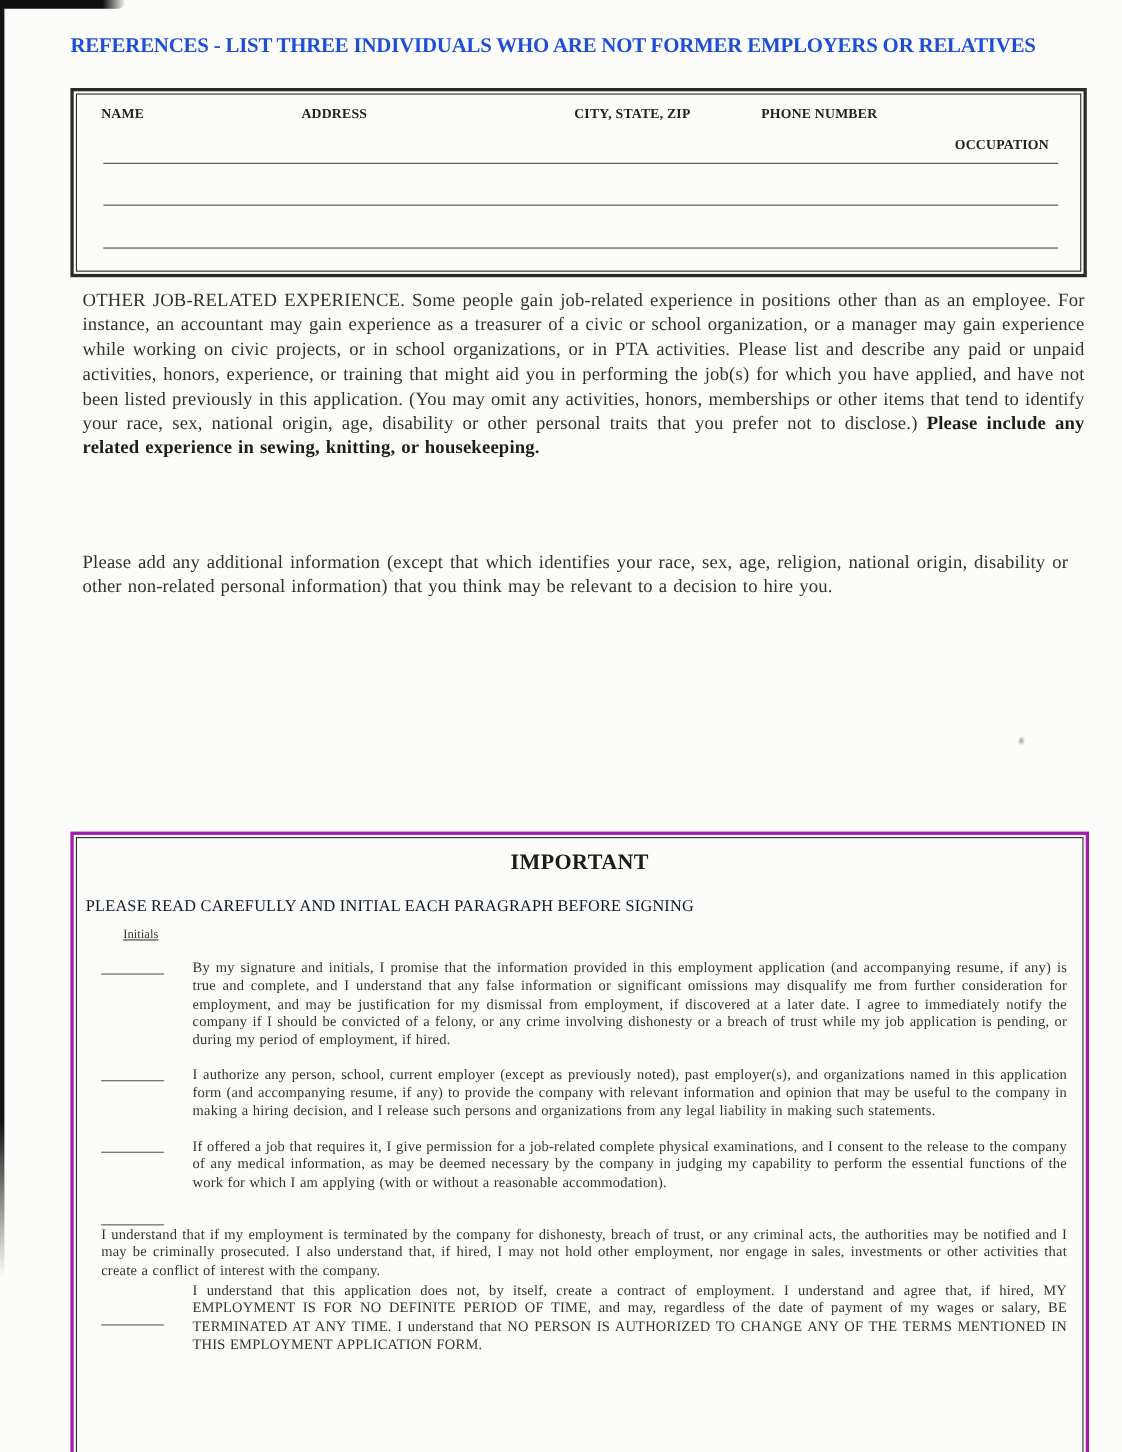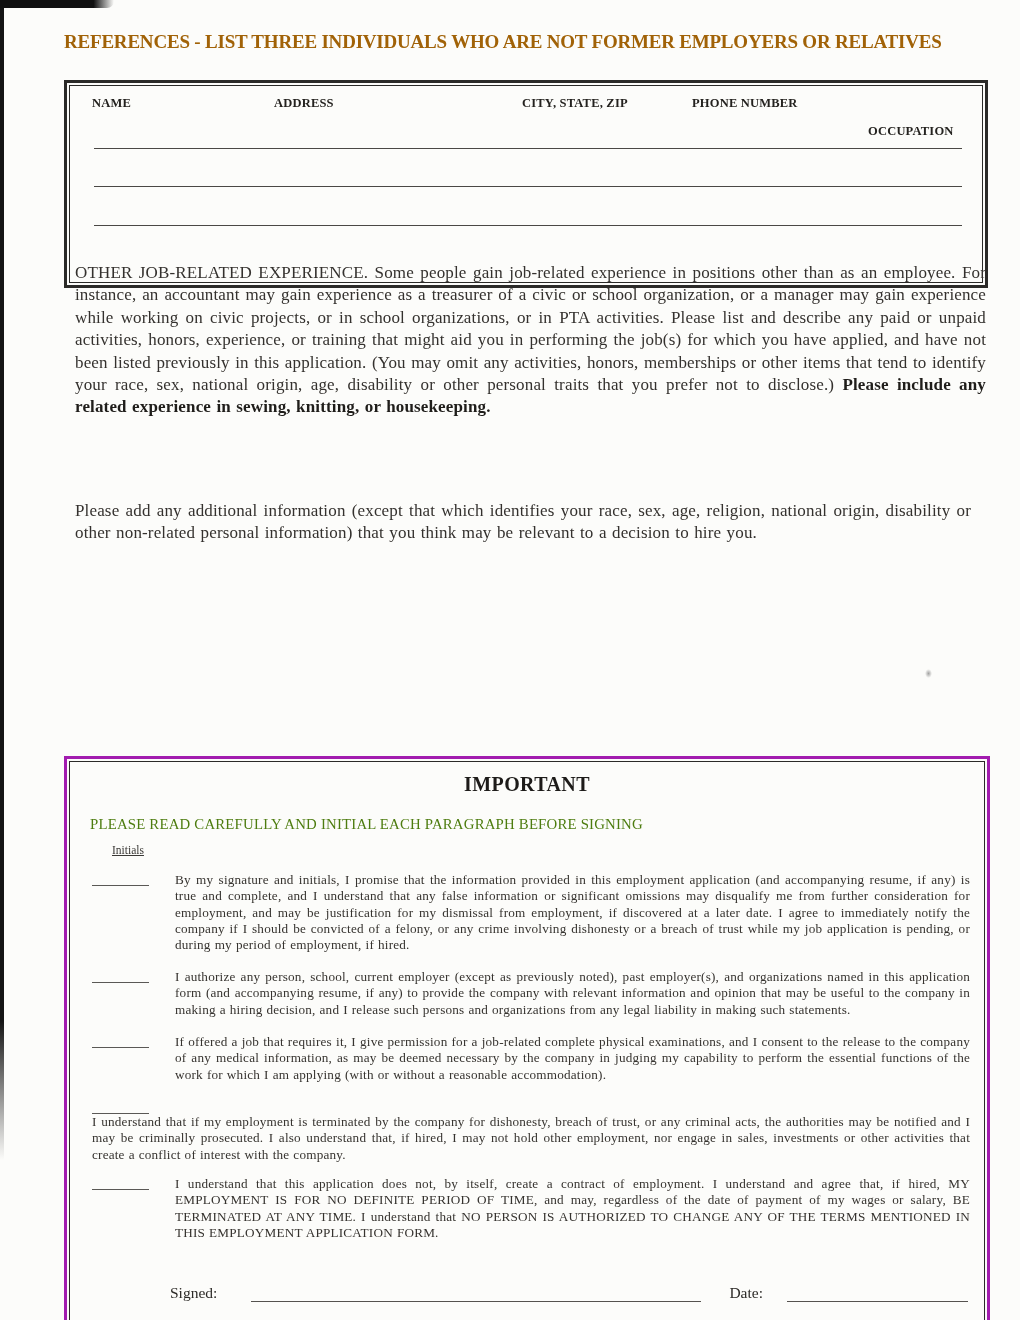--- a/index.html
+++ b/index.html
@@ -26,26 +26,26 @@
   }
   .speck {
     position:absolute; left:925px; top:669px; width:7px; height:9px;
     background:radial-gradient(ellipse at center, rgba(90,90,90,.55), rgba(90,90,90,0) 70%);
   }
 
   
   .refs-title {
     position:absolute; left:64px; top:31px; width:930px;
     font-size:19px; font-weight:700; letter-spacing:-0.2px;
-    color:#a16207; white-space:nowrap;
+    color:#1d4ed8; white-space:nowrap;
   }
 
   
   .refs-box {
-    position:absolute; left:64px; top:80px; width:924px; height:208px;
+    position:absolute; left:64px; top:80px; width:924px; height:172px;
     border:3px solid #2b2a28;
   }
   .refs-box-inner {
     position:absolute; inset:2px; border:1px solid #2b2a28;
   }
   .col-header {
     position:absolute; top:10px;
     font-size:12.5px; font-weight:700; letter-spacing:0.2px; color:#24221f;
     white-space:nowrap;
   }
@@ -78,36 +78,36 @@
     border:3px solid #a21caf;
     margin-top:48px;
   }
   .imp-box-inner { position:absolute; inset:2px; border:1px solid #2b2a28; }
   .imp-title {
     position:absolute; top:11px; left:0; right:0;
     text-align:center; font-size:20px; font-weight:700;
     letter-spacing:0.4px; color:#1d1b19;
   }
   .imp-instruction {
-    position:absolute; top:54px; left:20px;
-    font-size:14.8px; letter-spacing:0.2px; color:#4d7c0f; white-space:nowrap;
+    position:absolute; top:54px; left:8px;
+    font-size:14.8px; letter-spacing:0.2px; color:#0f172a; white-space:nowrap;
   }
   .initials-label {
     position:absolute; top:82px; left:42px;
     font-size:11.5px; text-decoration:underline; color:#3a3835;
   }
   .ip-row {
     position:absolute; left:22px; right:14px;
     display:flex; align-items:flex-start;
   }
   .ip-row-1 { top:110px; }
   .ip-row-2 { top:207px; }
   .ip-row-3 { top:272px; }
   .ip-row-4 { top:338px;flex-direction:column; }
-  .ip-row-5 { top:414px; }
+  .ip-row-5 { top:403px;align-items:center; }
   .initial-line {
     flex:none; width:57px; height:14px; margin-right:26px;
     border-bottom:1.3px solid #5a5855;
   }
   .ip-text {
     flex:1; text-align:justify;
     font-size:13.2px; line-height:16.3px;
     letter-spacing:0.2px; word-spacing:0.5px; color:#36332f;
   }
   .sign-row {
@@ -178,23 +178,17 @@
       <div class="ip-row ip-row-4">
         <div class="initial-line"></div>
         <p class="ip-text">I understand that if my employment is terminated by the company for dishonesty, breach of trust, or any criminal acts, the authorities may be notified and I may be criminally prosecuted. I also understand that, if hired, I may not hold other employment, nor engage in sales, investments or other activities that create a conflict of interest with the company.</p>
       </div>
 
       <div class="ip-row ip-row-5">
         <div class="initial-line"></div>
         <p class="ip-text">I understand that this application does not, by itself, create a contract of employment. I understand and agree that, if hired, MY EMPLOYMENT IS FOR NO DEFINITE PERIOD OF TIME, and may, regardless of the date of payment of my wages or salary, BE TERMINATED AT ANY TIME. I understand that NO PERSON IS AUTHORIZED TO CHANGE ANY OF THE TERMS MENTIONED IN THIS EMPLOYMENT APPLICATION FORM.</p>
       </div>
 
-      <div class="sign-row">
-        <span class="sign-label">Signed:</span>
-        <div class="sign-line"></div>
-        <span class="date-label">Date:</span>
-        <div class="date-line"></div>
-      </div>
 
     </div>
   </div>
 
 </div>
 
 </body></html>

